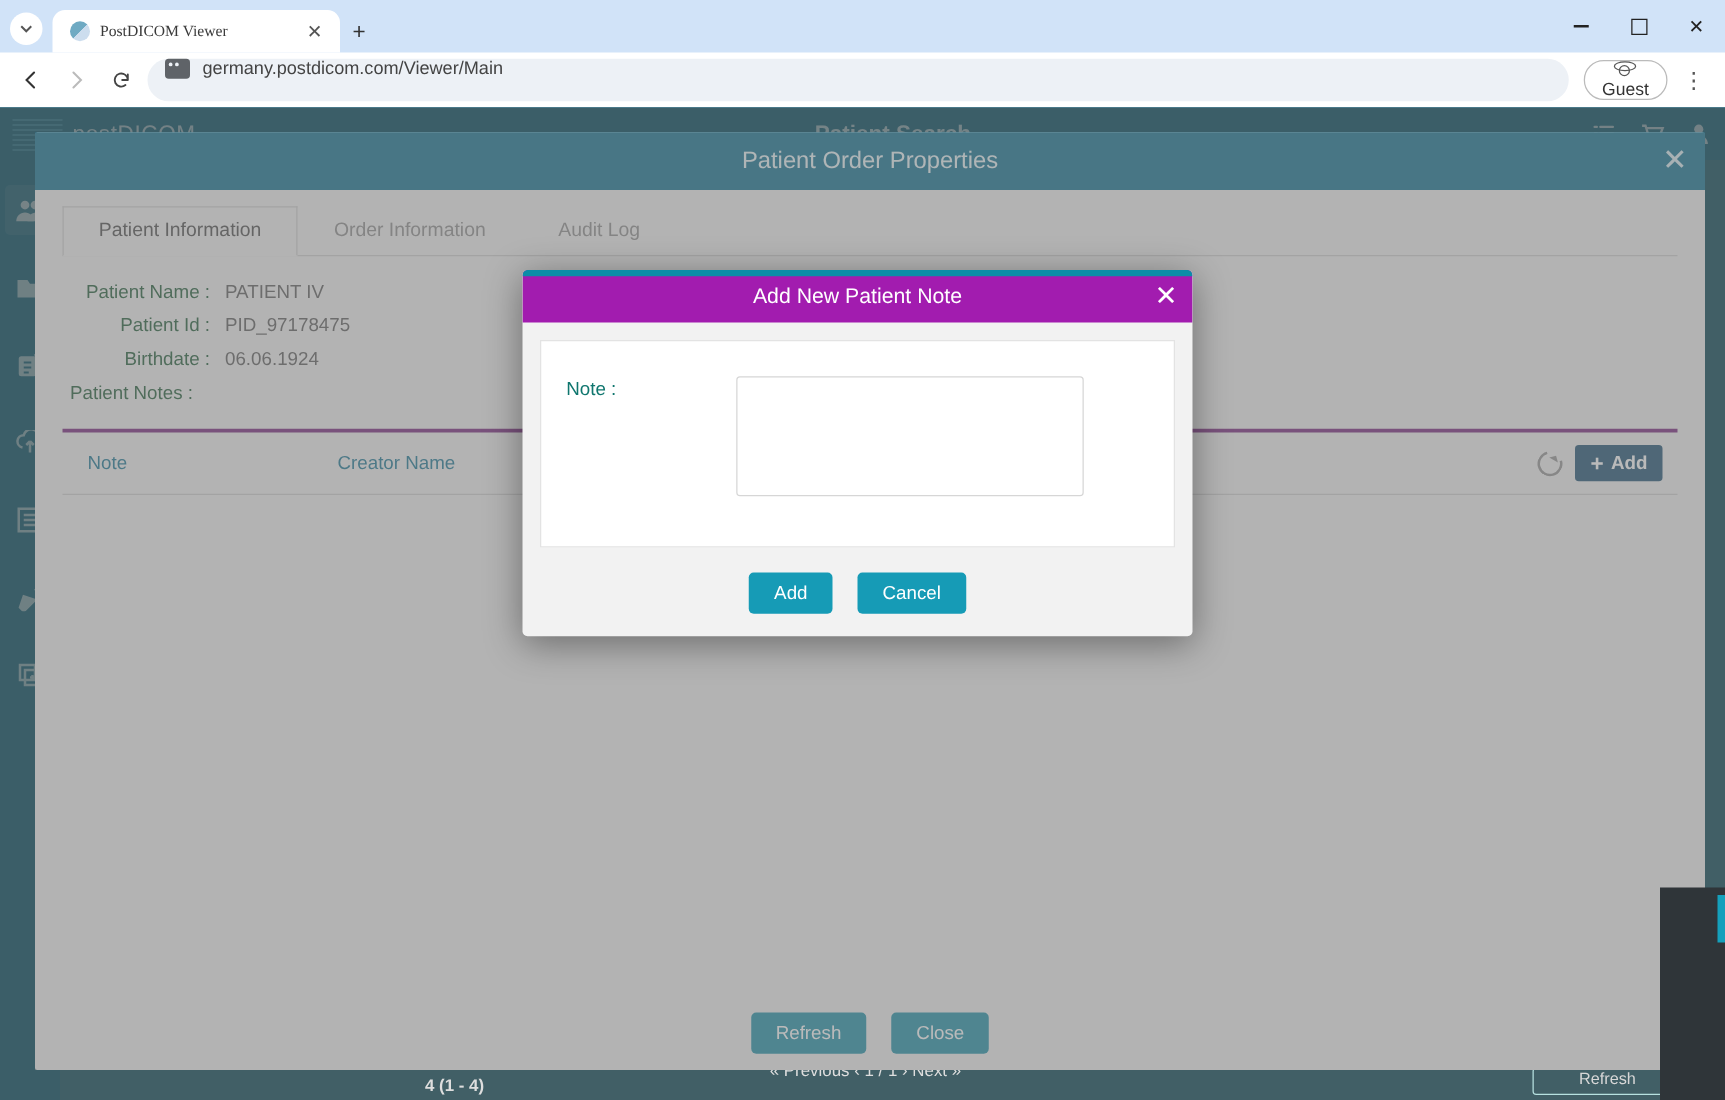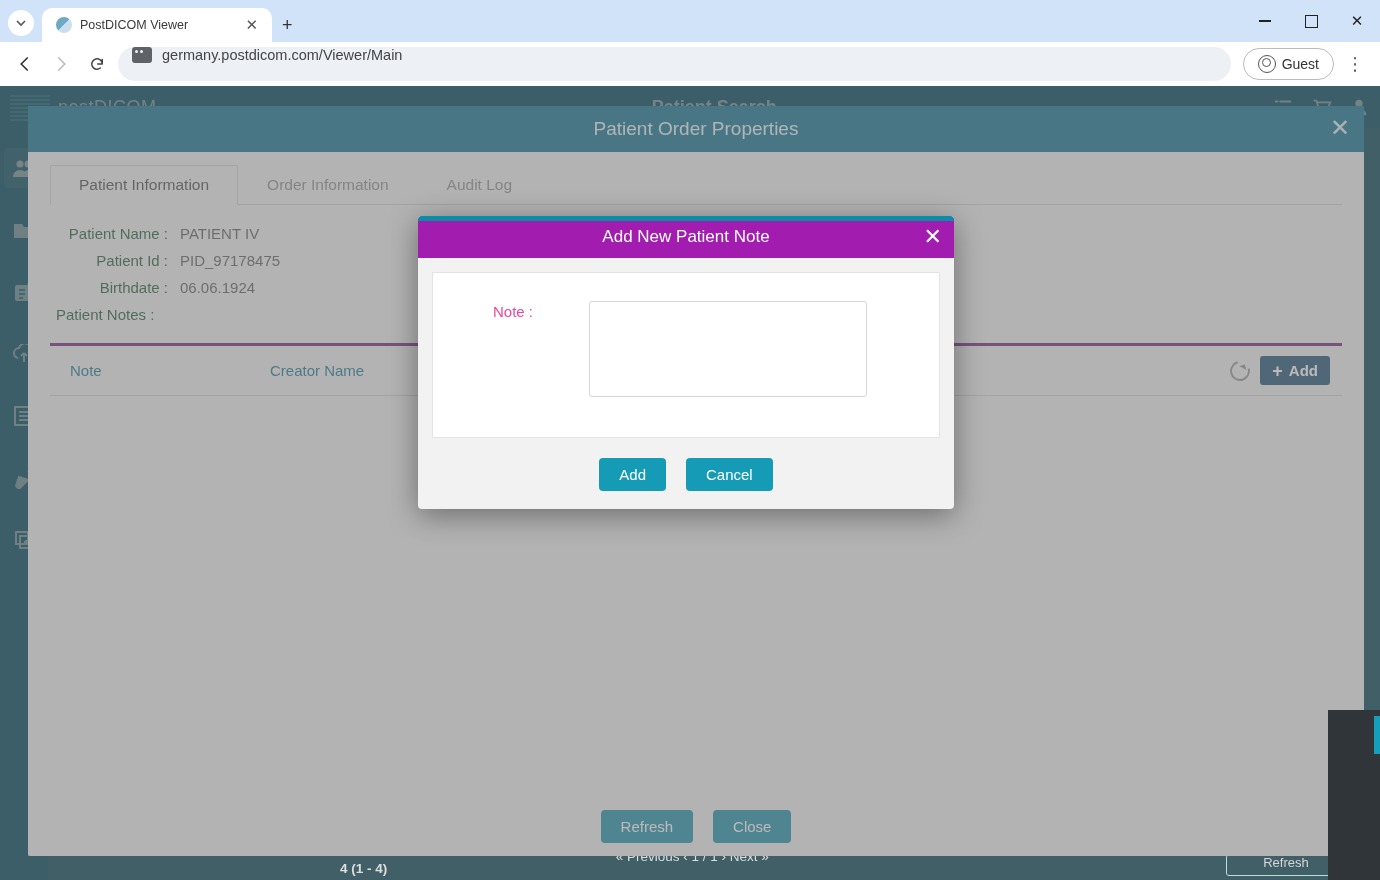--- a/index.html
+++ b/index.html
@@ -3,39 +3,39 @@
 <meta charset="utf-8">
 <style>
   * { box-sizing: border-box; margin: 0; padding: 0; }
   html, body { height: 100%; width: 100%; overflow: hidden; }
   body { font-family: "Segoe UI", Arial, sans-serif; font-size: 14px; background: #fff; color: #333; }
 
   
   .browser { display: flex; flex-direction: column; height: 880px; width: 1380px; background: #fff; }
   .titlebar { height: 42px; background: #d1e3f8; display: flex; align-items: flex-end; padding-left: 8px; position: relative; }
   .titlebar .dropdown-pill { width: 26px; height: 26px; border-radius: 50%; background: #fff; display:flex; align-items:center; justify-content:center; margin-bottom: 6px; margin-right:8px;}
-  .titlebar .tab { background: #fff; border-radius: 10px 10px 0 0; height: 34px; display: flex; align-items: center; padding: 10px 14px; gap: 8px; min-width: 230px; }
+  .titlebar .tab { background: #fff; border-radius: 10px 10px 0 0; height: 34px; display: flex; align-items: center; padding: 10px 14px; gap: 8px; min-width: 230px; font-family: Liberation Serif, serif; }
   .titlebar .tab .favicon { width: 16px; height: 16px; border-radius: 50%; background: linear-gradient(135deg,#6faac3 50%,#cde 50%); }
   .titlebar .tab .tab-title { font-size: 12.5px; color: #3a3a3a; flex: 1; }
   .titlebar .tab .tab-close { font-size: 15px; color: #555; }
   .titlebar .new-tab { margin-left: 10px; margin-bottom: 6px; font-size: 18px; color: #333; }
   .winctrls { position: absolute; right: 0; top: 0; height: 42px; display: flex; }
   .winctrls div { width: 46px; display:flex; align-items:center; justify-content:center; font-size: 14px; color:#222;}
   .winctrls .dash::before{content:"";display:block;width:12px;height:1.5px;background:#222;}
   .winctrls .sq::before{content:"";display:block;width:11px;height:11px;border:1.5px solid #222;}
   .winctrls .x::before{content:"✕";font-size:15px;}
 
   .addrbar { height: 44px; background: #fff; display: flex; align-items: center; padding: 0 10px; gap: 6px; }
   .addrbar .nav-btn { width: 30px; height: 30px; display:flex;align-items:center;justify-content:center;color:#444;font-size:18px;}
   .addrbar .nav-btn.disabled{color:#bbb;}
   .addrbar .omnibox { flex:1; height: 34px; background: #edf1f6; border-radius: 17px; display:flex; align-items:flex-start; padding:0 14px; gap:10px; color:#444; font-size:14.5px;}
   .addrbar .omnibox .site-icon{width:20px;height:16px;background:#5f6368;border-radius:3px;position:relative;}
   .addrbar .omnibox .site-icon::before, .addrbar .omnibox .site-icon::after{content:"";position:absolute;background:#edf1f6;width:3px;height:3px;border-radius:50%;top:3px;}
   .addrbar .omnibox .site-icon::before{left:3px;} .addrbar .omnibox .site-icon::after{left:8px;}
-  .addrbar .guest-btn{height:32px;border:1px solid #bbb;border-radius:16px;display:flex;align-items:center;gap:6px;padding:0 14px;color:#333;font-size:14px;margin-left:6px;}
+  .addrbar .guest-btn{height:32px;border:1px solid #bbb;border-radius:16px;display:flex;align-items:center;gap:6px;padding:0 14px;color:#333;font-size:14px;margin-left:6px;flex-direction:column;}
   .addrbar .guest-btn .g-icon{width:18px;height:18px;border:1.8px solid #555;border-radius:50%;position:relative;}
   .addrbar .guest-btn .g-icon::after{content:"";position:absolute;width:7px;height:7px;border:1.8px solid #555;border-radius:50%;left:3px;top:1.5px;}
   .addrbar .menu-btn{width:30px;text-align:center;color:#555;font-size:18px;}
 
   
   .page { flex:1; position: relative; background: #1c6b82; display:flex; }
   .top-app-bar{position:absolute;top:0;left:0;right:0;height:42px;background:#04698a;display:flex;align-items:center;padding:0 10px;color:#cfe7ef;justify-content:space-between;}
   .top-app-bar .logo{display:flex;align-items:center;gap:8px;}
   .top-app-bar .logo .logo-mark{width:40px;height:28px;background:repeating-linear-gradient(0deg,#2a90af 0 2px,#04698a 2px 4px);}
   .top-app-bar .logo .logo-text{font-size:18px;font-weight:500;letter-spacing:0.5px;}
@@ -78,21 +78,21 @@
   
   .overlay2{position:absolute;inset:0;background:rgba(130,130,130,0.55);}
 
   
   .modal-small{position:absolute;left:418px;top:130px;width:536px;background:#f2f2f2;border-radius:4px;box-shadow:0 6px 30px rgba(0,0,0,0.4);overflow:hidden;}
   .modal-small .ms-header{background:#a21caf;color:#fff;height:42px;display:flex;align-items:center;justify-content:center;position:relative;font-size:17px;font-weight:500;border-radius:4px 4px 0 0;}
   .modal-small .ms-header::before{content:"";position:absolute;top:0;left:0;right:0;height:5px;background:#0c8da7;border-radius:4px 4px 0 0;}
   .modal-small .ms-header .ms-close{position:absolute;right:12px;font-size:22px;color:#fff;}
   .modal-small .ms-body{padding:14px;}
   .modal-small .ms-inner{background:#fff;border:1px solid #e3e3e3;padding:28px 20px 40px;display:flex;gap:16px;}
-  .modal-small .ms-inner .ms-label{color:#ec4899;font-size:15px;text-align:center;width:120px;padding-top:2px;}
+  .modal-small .ms-inner .ms-label{color:#0f766e;font-size:15px;text-align:left;width:120px;padding-top:2px;}
   .modal-small .ms-inner textarea{width:278px;height:96px;border:1px solid #d6d6d6;border-radius:3px;resize:none;padding:6px;font-family:inherit;}
   .modal-small .ms-footer{display:flex;justify-content:center;gap:20px;padding:6px 0 18px;}
 
   
   .bottom-peek{position:absolute;left:60px;right:4px;bottom:4px;height:24px;color:#dedede;font-size:13.5px;display:flex;align-items:flex-end;}
   .bottom-peek .count{margin-left:280px;font-weight:600;}
   .bottom-peek .pager{margin:12px auto;}
   .bottom-peek .filter-btn{margin-left:auto;margin-right:30px;width:120px;height:22px;border:1px solid #b7e1e0;border-radius:3px;text-align:center;font-size:13px;color:#d7d7d7;}
 
   

